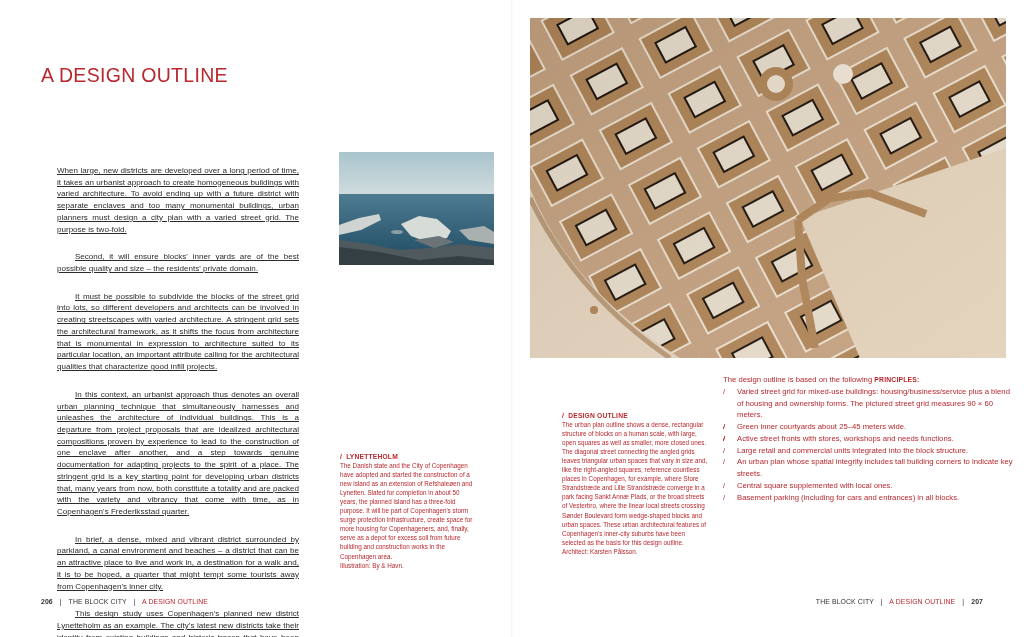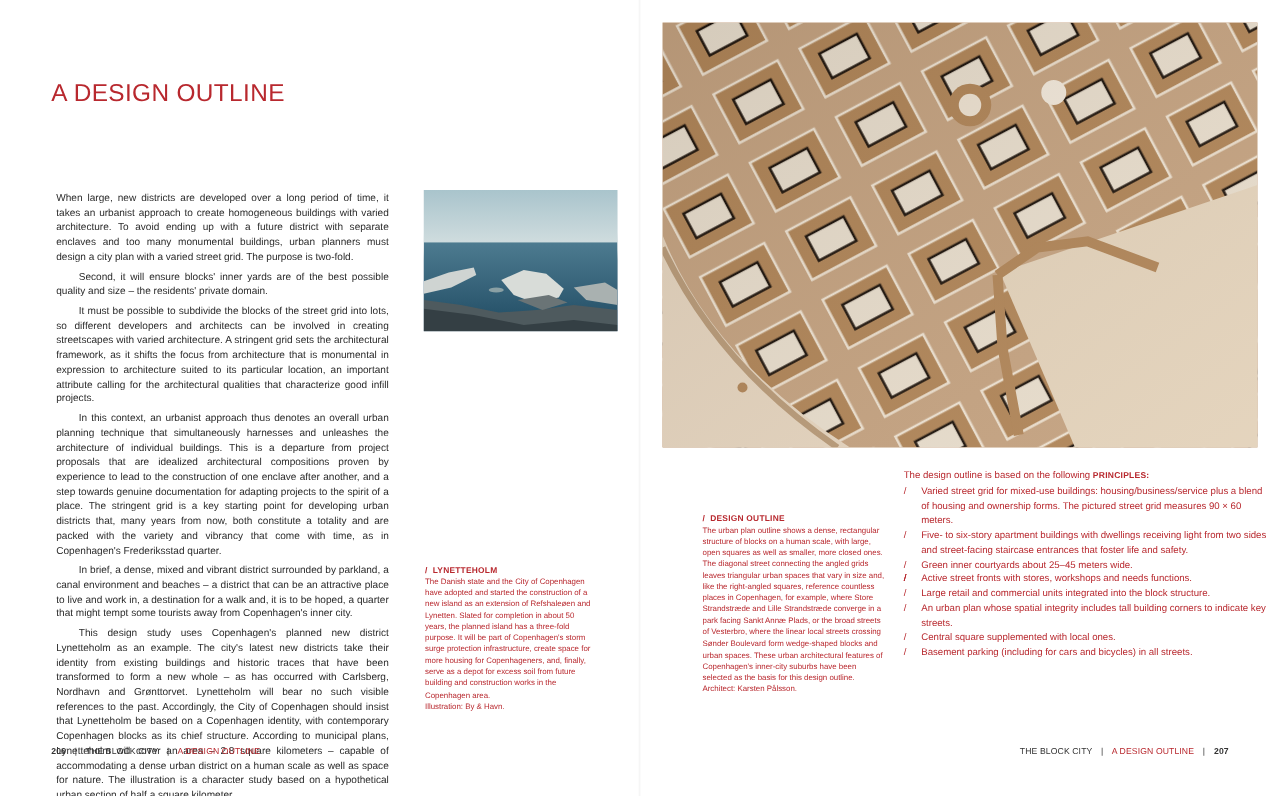--- a/index.html
+++ b/index.html
@@ -15,21 +15,21 @@
   }
   .title {
     position:absolute; left:41px; top:64px;
     font-size:19.5px; letter-spacing:0.3px; color:#b8282e; font-weight:normal;
     margin:0; white-space:nowrap;
   }
   .body-text {
     position:absolute; left:41px; top:149px; width:274px;
     font-size:8.05px; line-height:11.72px; text-align:justify; color:#2b2b2b;
   }
-  .body-text p { margin:4px; text-indent:18px; }
+  .body-text p { margin:16px; text-indent:18px;text-decoration:underline; }
   .body-text p.first { text-indent:0; }
 
   .photo-aerial {
     position:absolute; left:339px; top:152px; width:155px; height:113px; overflow:hidden;
     background:linear-gradient(to bottom,#b6ccd2 0%,#c6d6da 30%,#9fb6bd 42%,#36627a 50%,#2a5670 70%,#263f50 100%);
   }
   .photo-aerial svg { display:block; }
 
   .caption {
     position:absolute; font-size:6.3px; line-height:9.05px; color:#b8282e;
@@ -159,29 +159,29 @@
   <p>Architect: Karsten Pålsson.</p>
 </div>
 
 <div class="principles">
   <p class="intro">
     <span>The design outline is based on the following</span>
     <b>PRINCIPLES:</b>
   </p>
   <ul>
     <li><span class="slash">/</span><span>Varied street grid for mixed-use buildings: housing/business/service plus a blend of housing and ownership forms. The pictured street grid measures 90 × 60 meters.</span></li>
-    <li><span class="slash">/</span><span>Five- to six-story apartment buildings with dwellings receiving light from two sides and street-facing staircase entrances that foster life and safety.</span></li>
+    <li><span class="slash">/</span></li>
     <li><span class="slash">/</span><span>Green inner courtyards about 25–45 meters wide.</span></li>
     <li><span class="slash">/</span></li>
     <li><span class="slash">/</span></li>
     <li><span class="slash">/</span><span>Active street fronts with stores, workshops and needs functions.</span></li>
     <li><span class="slash">/</span><span>Large retail and commercial units integrated into the block structure.</span></li>
     <li><span class="slash">/</span><span>An urban plan whose spatial integrity includes tall building corners to indicate key streets.</span></li>
     <li><span class="slash">/</span><span>Central square supplemented with local ones.</span></li>
-    <li><span class="slash">/</span><span>Basement parking (including for cars and bicycles) in all streets.</span></li>
+    <li><span class="slash">/</span><span>Basement parking (including for cars and entrances) in all blocks.</span></li>
   </ul>
 </div>
 
 <div class="footer footer-right">
   <span>THE BLOCK CITY</span>
   <span class="sep">|</span>
   <span class="red">A DESIGN OUTLINE</span>
   <span class="sep">|</span>
   <span class="num">207</span>
 </div>

